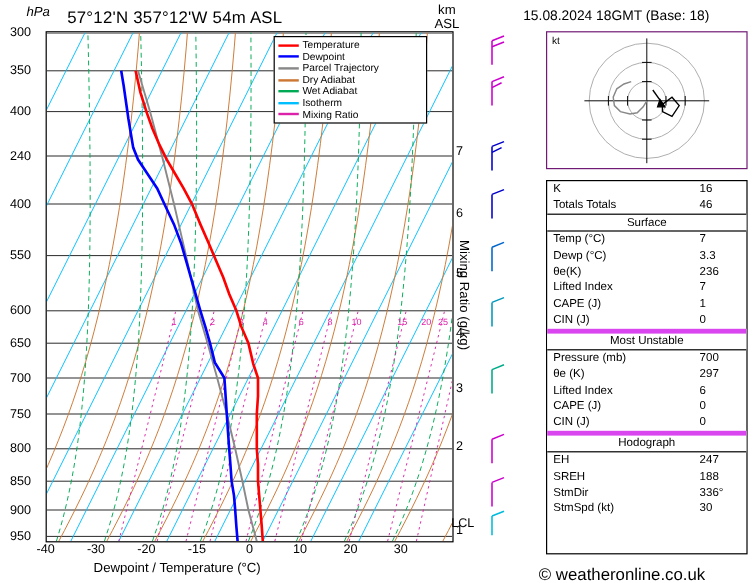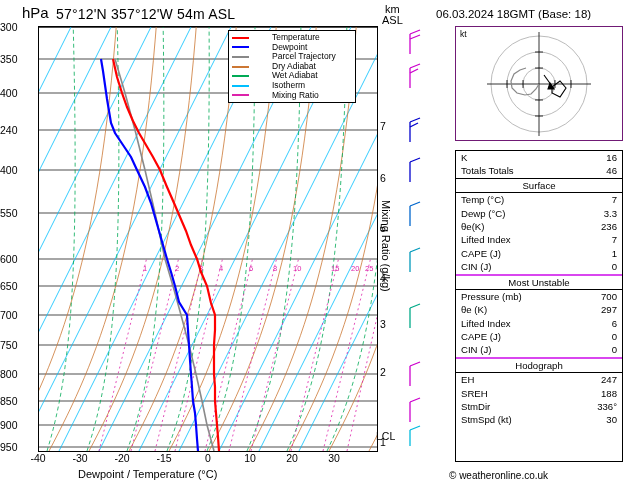--- a/index.html
+++ b/index.html
@@ -1,43 +1,43 @@
 <!DOCTYPE html>
 <html><head>
 <meta charset="utf-8">
 <style>
   html,body{margin:0;padding:0;background:#fff;}
   body{width:629px;height:486px;position:relative;font-family:"Liberation Sans",sans-serif;color:#000;overflow:hidden;}
   .abs{position:absolute;}
   
   #sounding{left:0;top:0;width:432px;height:486px;}
-  #hpa-label{left:22px;top:4px;font-size:15px;}
+  #hpa-label{left:22px;top:4px;font-size:11px;font-style:italic;}
   #station{left:56px;top:6px;font-size:14px;letter-spacing:.2px;}
-  #km-label{left:362px;top:4px;font-size:11px;line-height:11px;text-align:center;margin-left:20px;}
+  #km-label{left:362px;top:4px;font-size:11px;line-height:11px;text-align:center;}
   #plot{left:38px;top:26px;width:338px;height:424px;border:1px solid #000;background:#fff;overflow:hidden;}
   #plot svg{display:block;}
-  .ylab{position:absolute;font-size:10.5px;text-align:left;width:34px;left:0;}
+  .ylab{position:absolute;font-size:10.5px;text-align:center;width:34px;left:0;}
   .xlab{position:absolute;font-size:10.5px;text-align:center;width:30px;}
   #xaxis-title{left:78px;top:468px;font-size:11px;}
   #mixing-title{left:392px;top:200px;font-size:11px;transform:rotate(90deg);transform-origin:left top;white-space:nowrap;}
   .kmtick{position:absolute;font-size:10.5px;left:380px;}
   #lcl-label{left:376px;top:430px;font-size:10.5px;}
   
   #legend{left:228px;top:30px;width:120px;background:#fff;border:1px solid #000;padding:2px 3px;font-size:8.5px;line-height:9.6px;}
-  #legend .row{display:flex;align-items:center;height:9.6px;gap:20px;}
+  #legend .row{display:flex;align-items:center;height:9.6px;}
   #legend .sw{width:17px;height:2px;margin-right:3px;flex:0 0 17px;}
   #date-line{left:436px;top:8px;font-size:11.5px;white-space:nowrap;}
   #hodo-box{left:455px;top:26px;width:166px;height:113px;border:1px solid #701a75;background:#fff;}
   #hodo-kt{left:4px;top:2px;font-size:8.5px;}
   #tablebox{left:455px;top:150px;width:166px;height:310px;border:1px solid #000;background:#fff;font-size:9.6px;}
   .trow{display:flex;justify-content:space-between;padding:0 5px;height:13.4px;line-height:13.4px;}
-  .trow .v{text-align:right;min-width:34px;}
-  .thead{text-align:center;font-size:9.6px;height:13.4px;line-height:13.4px;border-top:2px solid #d946ef;border-bottom:1px solid #000;background:#fff;}
+  .trow .v{text-align:left;min-width:34px;}
+  .thead{text-align:center;font-size:9.6px;height:13.4px;line-height:13.4px;border-top:4px solid #d946ef;border-bottom:1px solid #000;background:#fff;}
   .thead.first{border-top:1px solid #000;}
-  #credit{left:449px;top:470px;font-size:10px;}
+  #credit{left:449px;top:470px;font-size:14px;}
   
   #barbs{left:396px;top:26px;width:34px;height:424px;}
 </style>
 </head>
 <body>
 
 <div class="abs" id="sounding">
 
   <div class="abs" id="hpa-label">hPa</div>
   <div class="abs" id="station">57°12'N 357°12'W 54m ASL</div>
@@ -245,21 +245,21 @@
         <span class="sw" style="background:#00bfff"></span>
         <span>Isotherm</span>
       </div>
     <div class="row">
         <span class="sw" style="background:#dd22aa"></span>
         <span>Mixing Ratio</span>
       </div>
   </div>
 </div>
 
-<div class="abs" id="date-line">06.03.2024 18GMT (Base: 18)</div>
+<div class="abs" id="date-line">15.08.2024 18GMT (Base: 18)</div>
 
 <div class="abs" id="hodo-box">
   <div class="abs" id="hodo-kt">kt</div>
   <svg width="166" height="113" viewBox="0 0 166 113">
     <g stroke="#aaaaaa" stroke-width="0.8" fill="none">
       <circle cx="83" cy="57" r="16"></circle>
       <circle cx="83" cy="57" r="32"></circle>
       <circle cx="83" cy="57" r="48"></circle>
     </g>
     <g stroke="#000" stroke-width="0.8">

